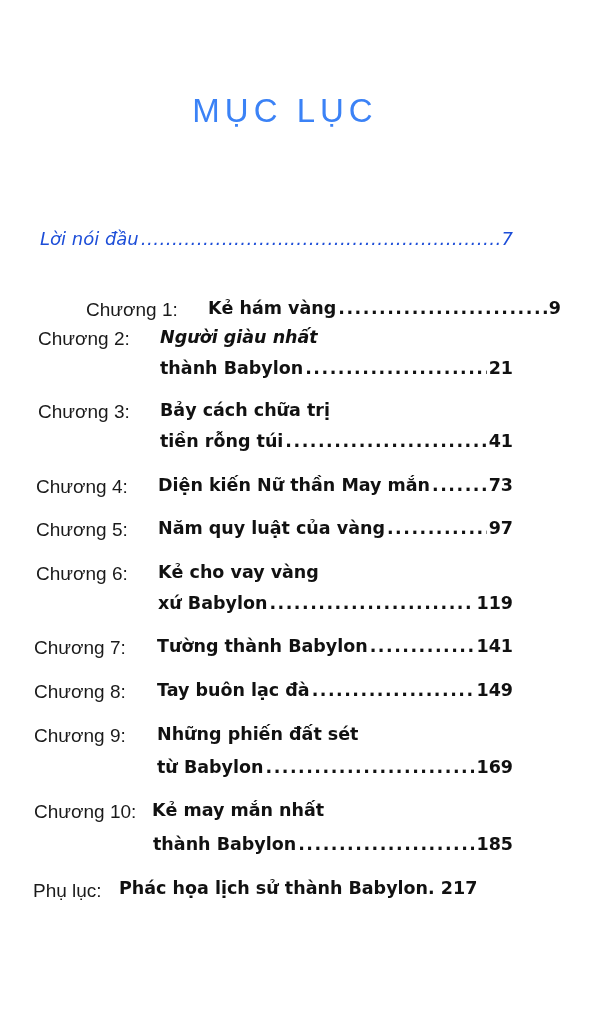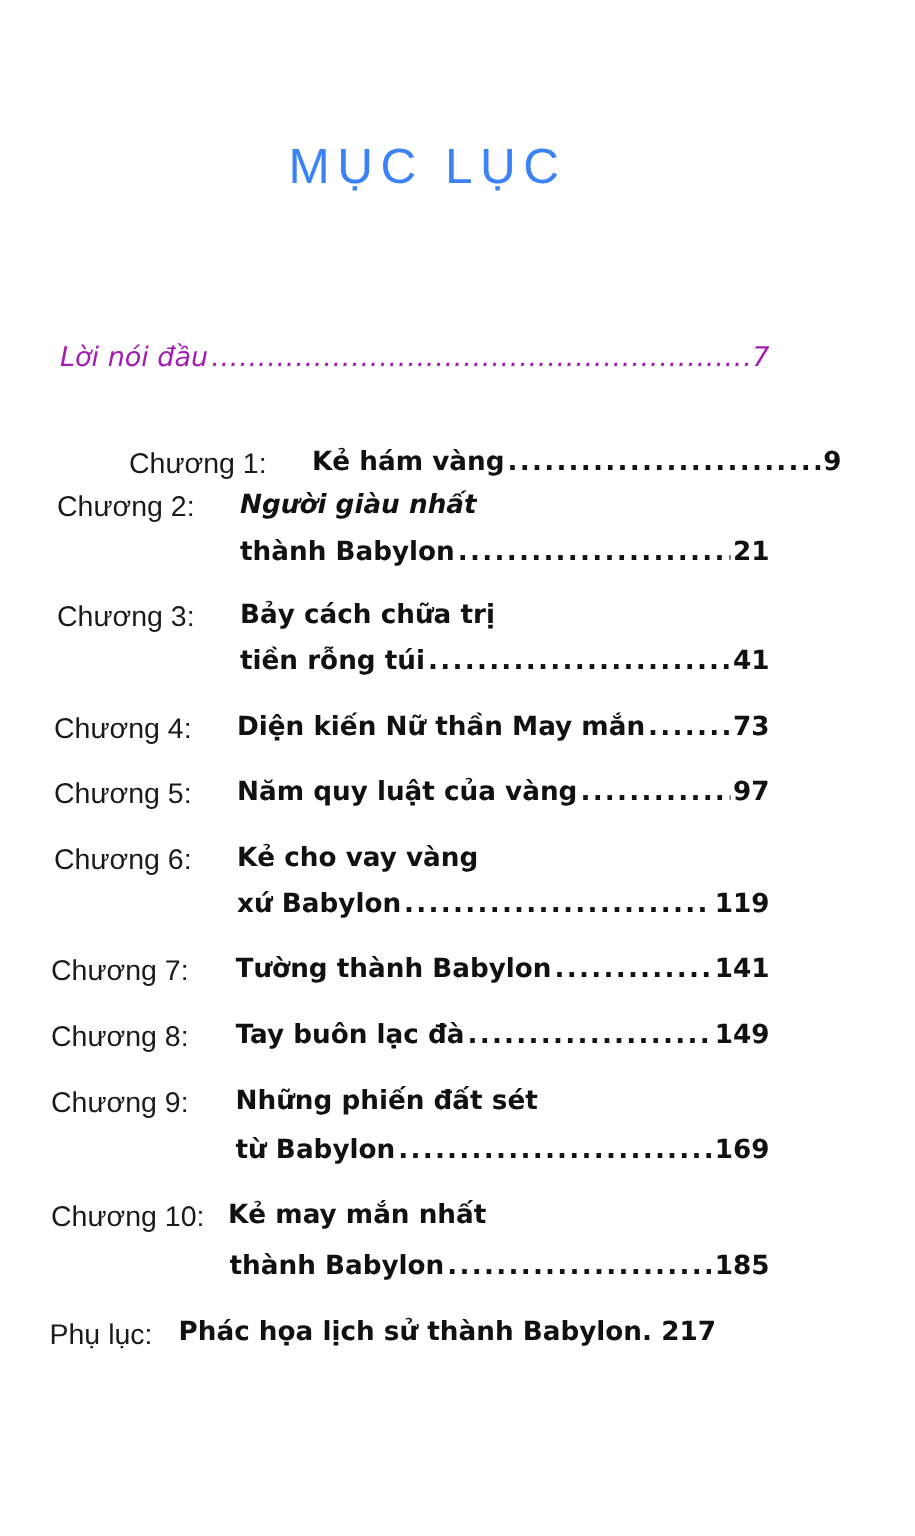--- a/index.html
+++ b/index.html
@@ -67,21 +67,21 @@
     }
     .entry .dots::after {
       content: "..........................................................................................................";
     }
     .entry .page { flex: 0 0 auto; }
     .intro {
       font-family: "DejaVu Sans", sans-serif;
       font-style: italic;
       font-weight: normal;
       font-size: 18px;
-      color: #a21caf;
+      color: #1d4ed8;
     }
     .intro .dots { letter-spacing: 0.5px; margin: 0 2px; }
   </style>
 </head>
 <body>
 
 <div class="title">MỤC LỤC</div>
 
 <div class="toc">
 

